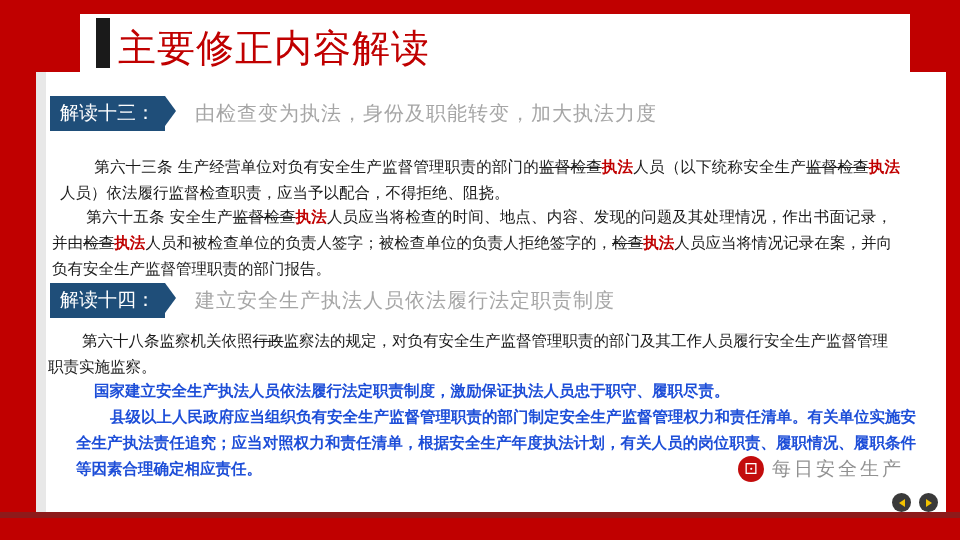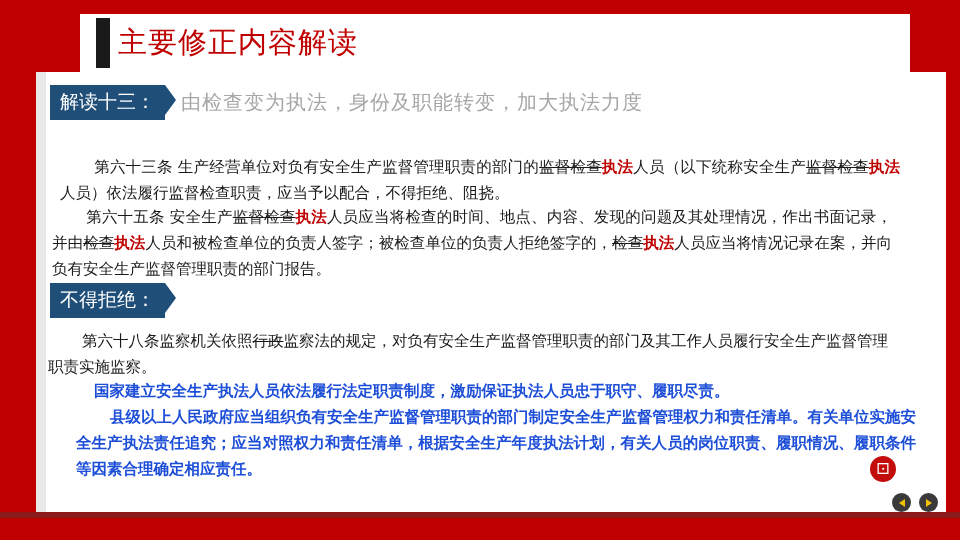--- a/index.html
+++ b/index.html
@@ -28,21 +28,21 @@
   .band-top-white2 {
     position: absolute; left: 500px; top: 14px; width: 410px; height: 58px;
     background: #ffffff;
   }
   .title-blackbar {
     position: absolute; left: 96px; top: 18px; width: 14px; height: 50px;
     background: #1a1a1a;
   }
   .slide-title {
     position: absolute; left: 118px; top: 23px;
-    font-size: 29px; color: #c00000; letter-spacing: 1px;
+    font-size: 38px; color: #c00000; letter-spacing: 1px;
     font-family: "DejaVu Serif", serif;
     font-weight: normal;
     white-space: nowrap;
   }
   .band-bottom {
     position: absolute; left: 0; bottom: 0; width: 100%; height: 22px;
     background: #c00000;
   }
   .band-bottom-dark {
     position: absolute; left: 0; bottom: 22px; width: 100%; height: 6px;
@@ -78,21 +78,21 @@
   }
   .sec-tag::after {
     content: "";
     position: absolute;
     right: -11px; top: 0;
     border-top: 15px solid transparent;
     border-bottom: 15px solid transparent;
     border-left: 11px solid #1f4e79;
   }
   .sec-text {
-    margin-left: 16px;
+    margin-left: 30px;
     font-size: 20px;
     color: #a6a6a6;
     font-family: "DejaVu Serif", serif;
     white-space: nowrap;
     letter-spacing: 1px;
   }
 
   
   .para {
     position: absolute;
@@ -165,51 +165,53 @@
 <div class="band-top-white"></div>
 <div class="band-top-white2"></div>
 <div class="title-blackbar"></div>
 <div class="slide-title">主要修正内容解读</div>
 <div class="left-red-strip"></div>
 <div class="left-red-strip2"></div>
 <div class="right-red-strip"></div>
 <div class="band-bottom-dark"></div>
 <div class="band-bottom"></div>
 
-<div class="section-head" style="left:50px; top:85px;text-align:right;">
+<div class="section-head" style="left:50px; top:96px;text-align:right;">
   <div class="sec-tag">解读十三：</div>
   <div class="sec-text">由检查变为执法，身份及职能转变，加大执法力度</div>
 </div>
 
 <div class="para" style="left:60px; top:154px; width:840px;">
   <span class="indent"></span><span><span>第六十三条  生产经营单位对负有安全生产监督管理职责的部门的</span><span class="strike">监督检查</span><span class="ins">执法</span><span>人员（以下统称安全生产</span><span class="strike">监督检查</span><span class="ins">执法</span><span>人员）依法履行监督检查职责，应当予以配合，不得拒绝、阻挠。</span></span>
 </div>
 
 <div class="para" style="left:52px; top:204px; width:840px;">
   <span class="indent"></span><span><span>第六十五条  安全生产</span><span class="strike">监督检查</span><span class="ins">执法</span><span>人员应当将检查的时间、地点、内容、发现的问题及其处理情况，作出书面记录，并由</span><span class="strike">检查</span><span class="ins">执法</span><span>人员和被检查单位的负责人签字；被检查单位的负责人拒绝签字的，</span><span class="strike">检查</span><span class="ins">执法</span><span>人员应当将情况记录在案，并向负有安全生产监督管理职责的部门报告。</span></span>
 </div>
 
 <div class="section-head" style="left:50px; top:283px;">
-  <div class="sec-tag">不得拒绝：</div>
+  <div class="sec-tag">解读十四：</div>
+  <div class="sec-text">建立安全生产执法人员依法履行法定职责制度</div>
 </div>
 
 <div class="para" style="left:48px; top:328px; width:840px;">
   <span class="indent"></span><span><span>第六十八条监察机关依照</span><span class="strike">行政</span><span>监察法的规定，对负有安全生产监督管理职责的部门及其工作人员履行安全生产监督管理职责实施监察。</span></span>
 </div>
 
 <div class="para" style="left:60px; top:378px; width:840px;">
   <span class="indent"></span><span><span class="redtext">国家建立安全生产执法人员依法履行法定职责制度，激励保证执法人员忠于职守、履职尽责。</span></span>
 </div>
 
 <div class="para" style="left:76px; top:404px; width:840px;">
   <span class="indent"></span><span><span class="redtext">县级以上人民政府应当组织负有安全生产监督管理职责的部门制定安全生产监督管理权力和责任清单。有关单位实施安全生产执法责任追究；应当对照权力和责任清单，根据安全生产年度执法计划，有关人员的岗位职责、履职情况、履职条件等因素合理确定相应责任。</span></span>
 </div>
 
 <div class="wm">
   <div class="wm-circle">⚀</div>
+  <div class="wm-text">每日安全生产</div>
 </div>
 
 <div class="nav">
   <div class="nav-btn nav-prev">
       <span></span>
     </div>
   <div class="nav-btn nav-next">
       <span></span>
     </div>
 </div>

